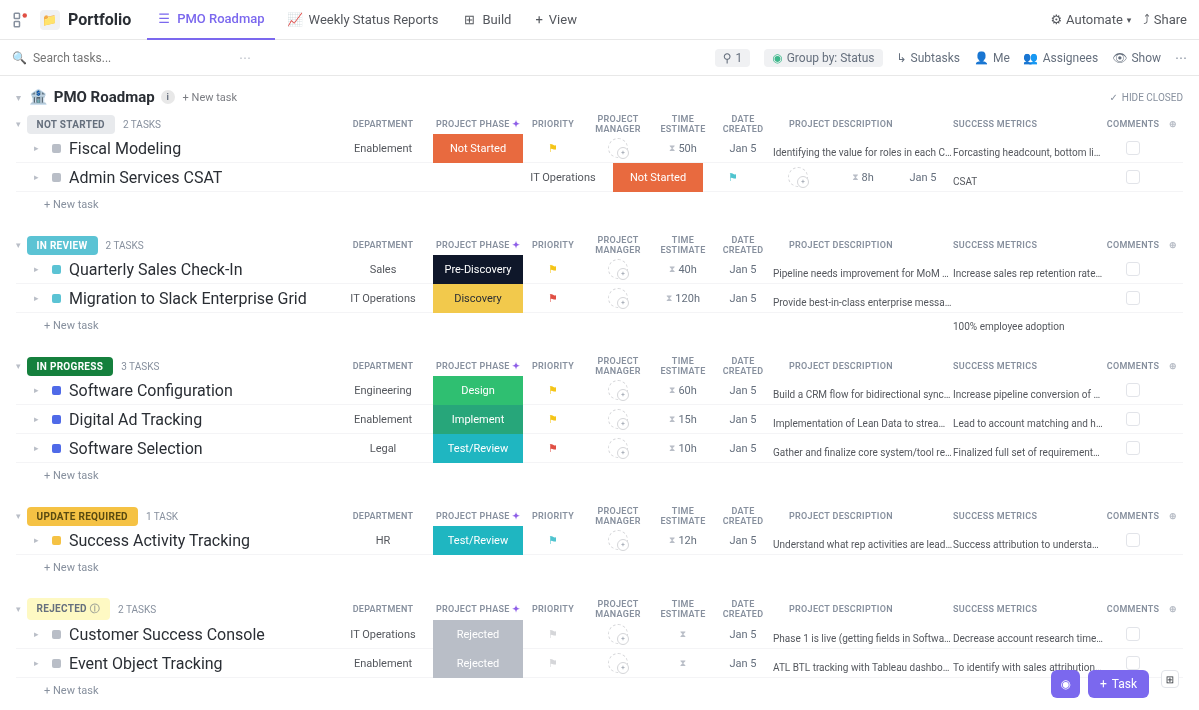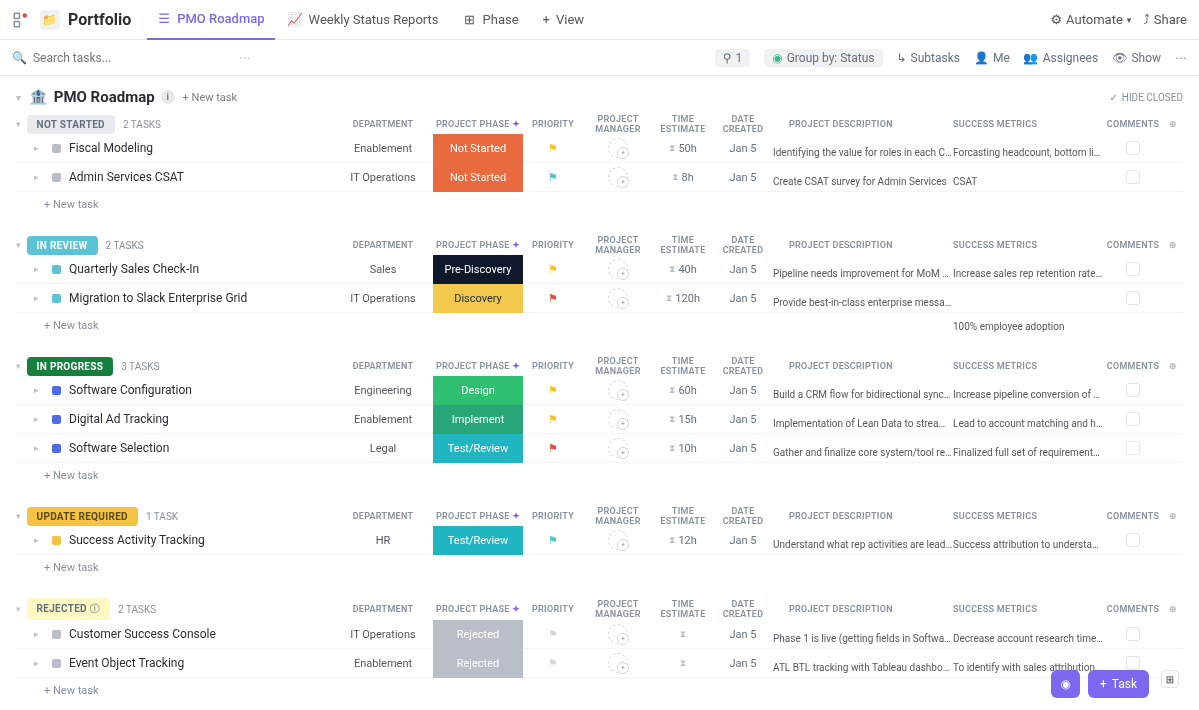--- a/index.html
+++ b/index.html
@@ -38,21 +38,21 @@
 .col.est { width:60px; }
 .col.date { width:60px; }
 .col.desc { width:180px; text-align:left;padding-left:16px; }
 .col.metrics { width:150px; text-align:left; }
 .col.comments { width:60px; }
 .col.add { width:20px; color:#b9bec7; }
 .row { display:flex; align-items:center; height:29px; border-bottom:1px solid #f4f4f6; }
 .row-left { display:flex; align-items:center; gap:8px; width:320px; padding-left:18px; }
 .chevron { width:10px; color:#b9bec7; font-size:9px; }
 .status-square { width:9px; height:9px; border-radius:2px; flex-shrink:0; }
-.task-name { font-size:12px; color:#2a2e34; }
+.task-name { font-size:16px; color:#2a2e34; }
 .row-cols { display:flex; align-items:center; margin-left:auto; }
 .cell { text-align:center; font-size:11px; color:#54575d; display:flex; align-items:center; justify-content:center; }
 .cell.dept { width:100px; }
 .cell.phase { width:90px; height:29px; color:#fff; font-size:11px; justify-content:center; }
 .cell.priority { width:60px; }
 .cell.pm { width:70px; }
 .cell.est { width:60px; gap:3px; color:#656f7d; font-size:11px; }
 .cell.date { width:60px; color:#656f7d; font-size:11px; }
 .cell.desc { width:180px; text-align:left; justify-content:flex-start; overflow:hidden; white-space:nowrap; text-overflow:ellipsis; font-size:10px; color:#54575d; display:block; padding-top:8px; }
 .cell.metrics { width:150px; text-align:left; justify-content:flex-start; overflow:hidden; white-space:nowrap; text-overflow:ellipsis; font-size:10px; color:#54575d; display:block; padding-top:8px; }
@@ -91,21 +91,21 @@
     <div class="tab active">
       <span class="icon">☰</span>
       <span>PMO Roadmap</span>
     </div>
     <div class="tab">
       <span class="icon">📈</span>
       <span>Weekly Status Reports</span>
     </div>
     <div class="tab">
       <span class="icon">⊞</span>
-      <span>Phase</span>
+      <span>Build</span>
     </div>
     <div class="tab">
       <span>+</span>
       <span>View</span>
     </div>
   </div>
   <div class="topbar-right">
     <div class="btn-light">
       <span>⚙</span>
       <span>Automate</span>
@@ -228,21 +228,20 @@
               <span class="flag cyan">⚑</span>
             </div>
       <div class="cell pm">
               <span class="avatar-ph"></span>
             </div>
       <div class="cell est">
               <span class="hourglass">⧗</span>
               <span>8h</span>
             </div>
       <div class="cell date">Jan 5</div>
-      <div class="cell desc">Create CSAT survey for Admin Services</div>
       <div class="cell metrics" style="">CSAT</div>
       <div class="cell comments">
               <span class="comment-icon"></span>
             </div>
       <div class="cell add"></div>
     </div>
         </div>
         <div class="add-task-row">+ New task</div>
       </div>
       <div class="group">

